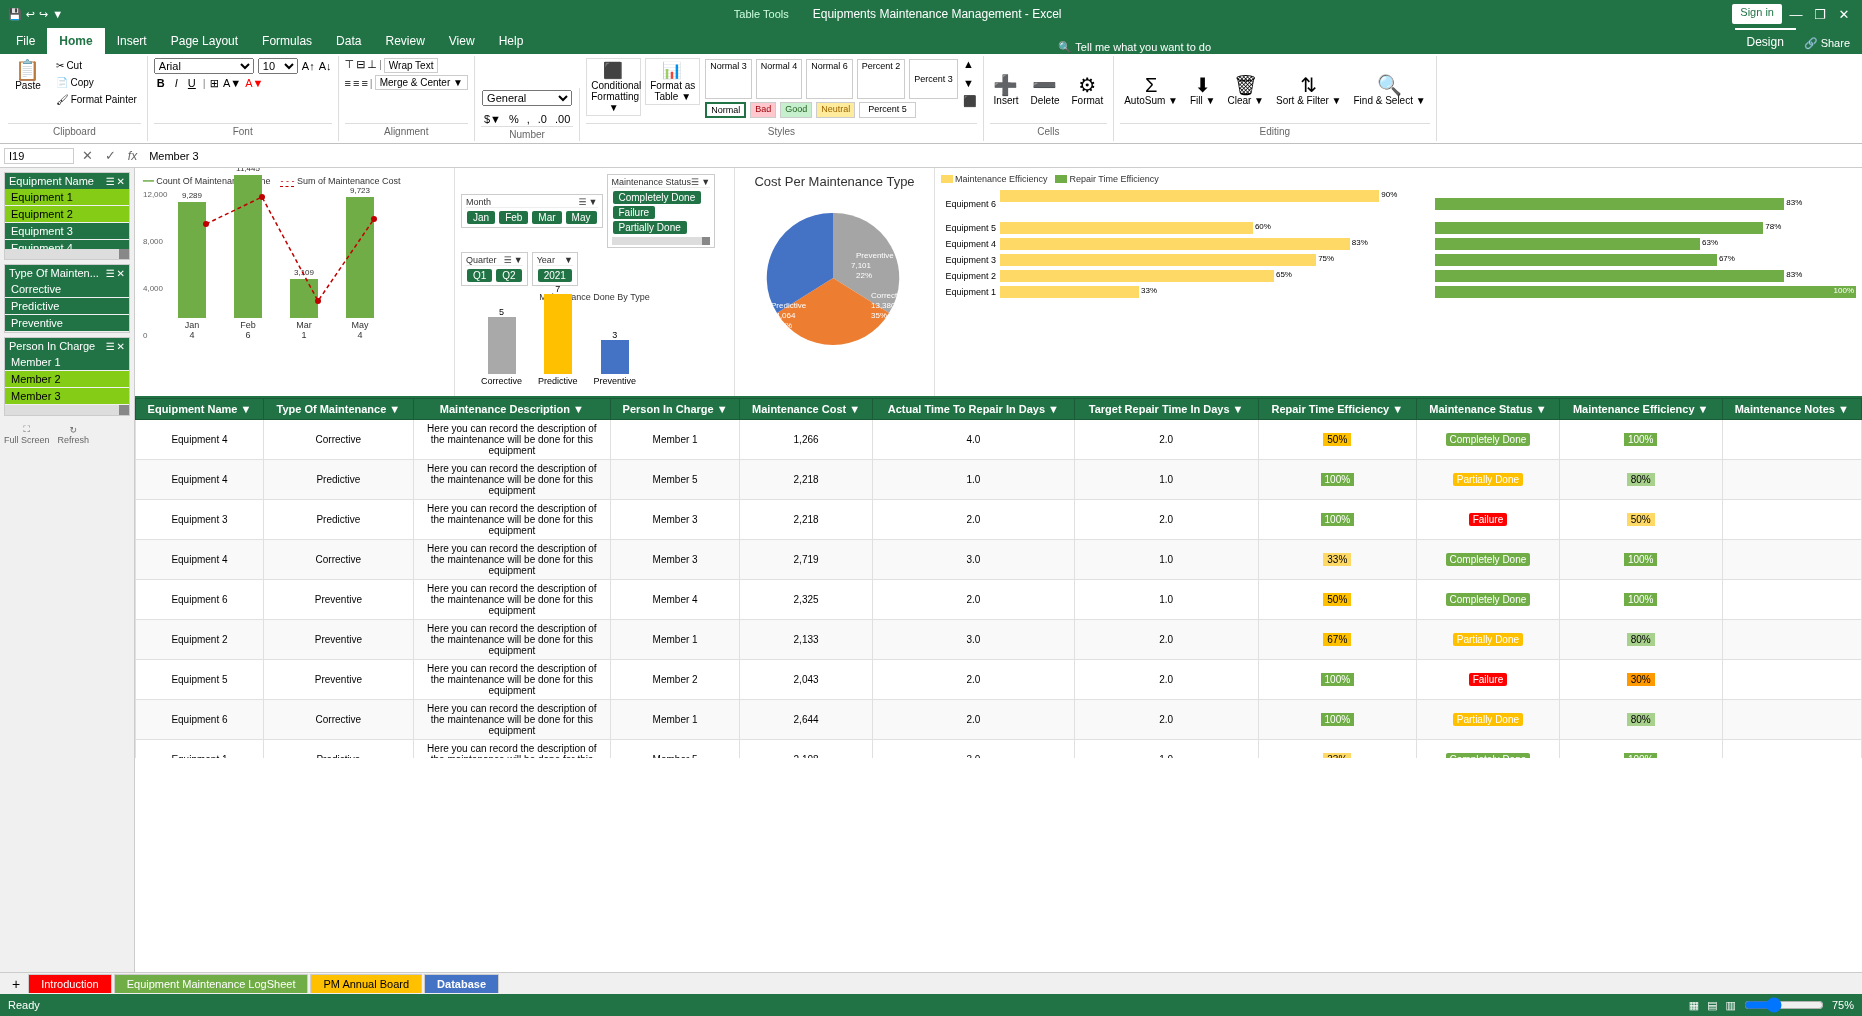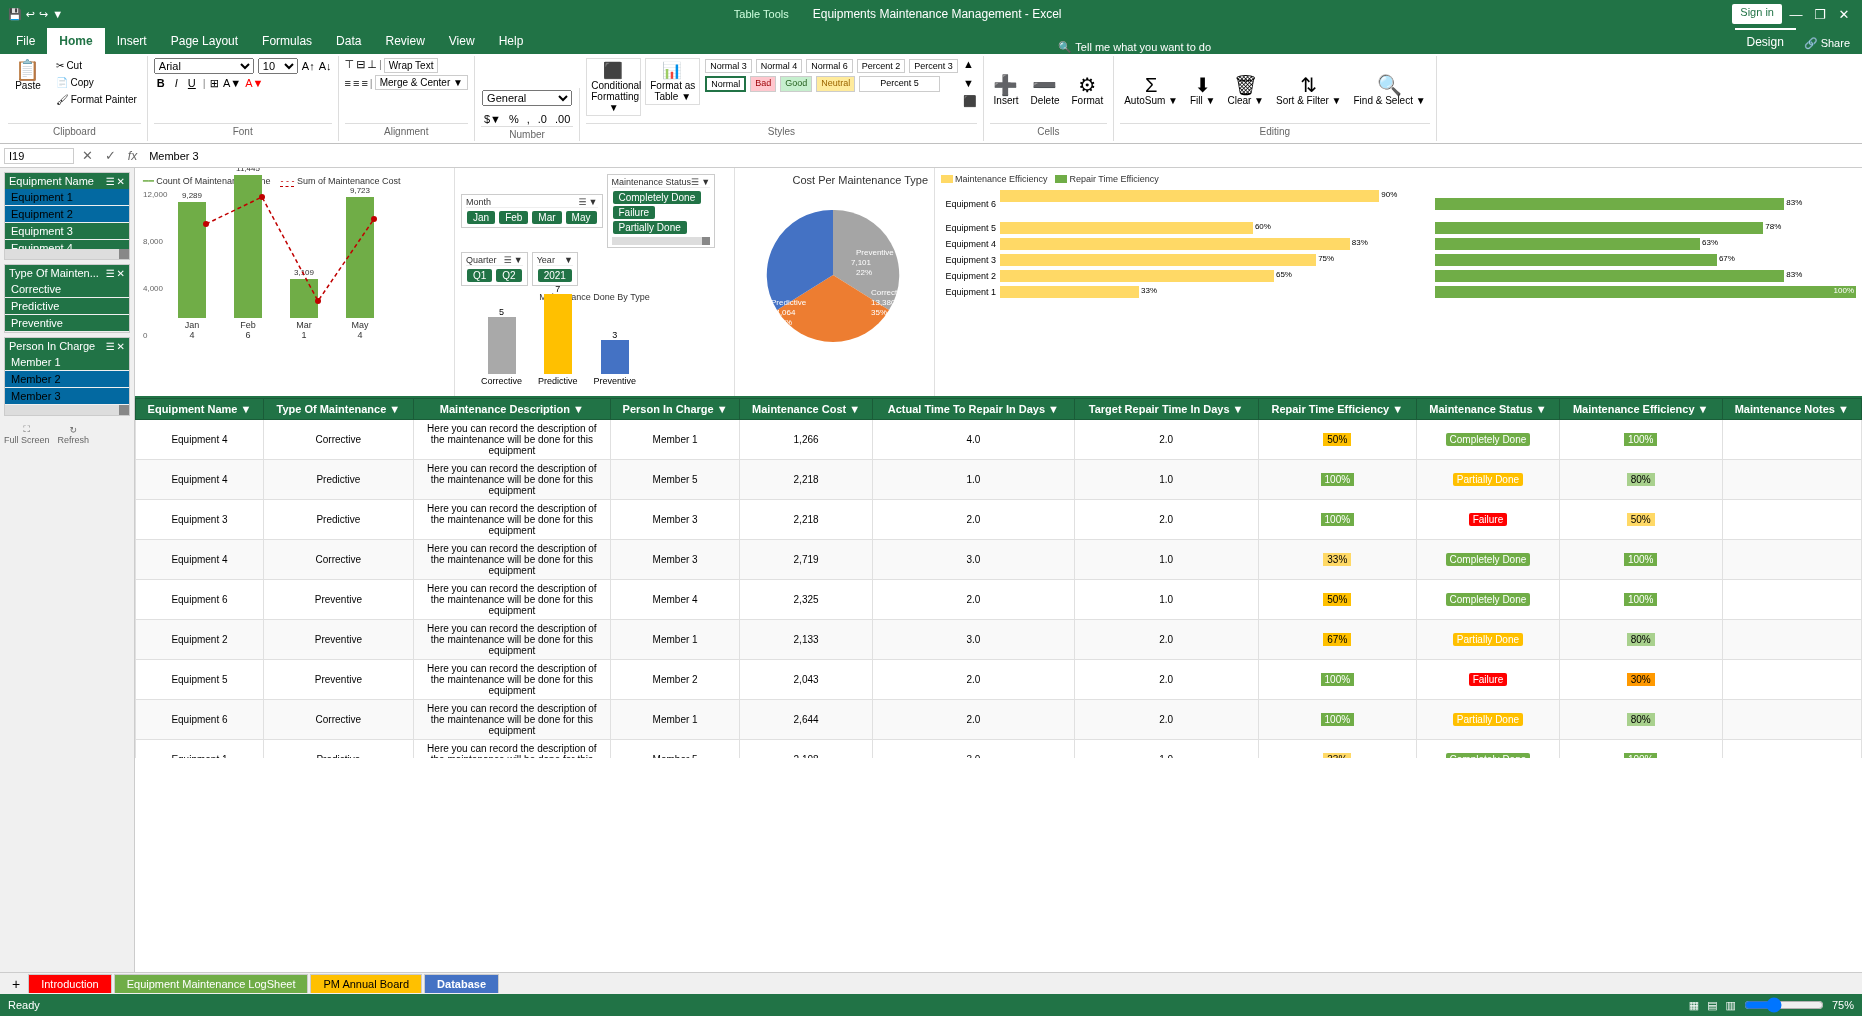--- a/index.html
+++ b/index.html
@@ -144,21 +144,21 @@
       background: #f0f0f0;
       border-right: 1px solid #ccc;
       overflow: hidden;
       flex-shrink: 0;
       padding: 4px;
       display: flex;
       flex-direction: column;
       gap: 4px;
     }
     .slicer {
-      background: #0369a1;
+      background: #84cc16;
       border: 1px solid #ccc;
       font-size: 11px;
     }
     .slicer-header {
       background: #217346;
       color: white;
       padding: 2px 4px;
       display: flex;
       align-items: center;
       justify-content: space-between;
@@ -446,28 +446,28 @@
             <div style="font-size:16px;">📊</div>
             <div>Format as Table ▼</div>
           </div>
         </div>
         <div style="display:flex; flex-direction:column; gap:1px;">
           <div style="display:flex; gap:2px;">
             <span class="style-cell style-normal" style="font-size:9px; padding:1px 4px;">Normal 3</span>
             <span class="style-cell style-normal" style="font-size:9px; padding:1px 4px;">Normal 4</span>
             <span class="style-cell style-normal" style="font-size:9px; padding:1px 4px;">Normal 6</span>
             <span class="style-cell style-normal" style="font-size:9px; padding:1px 4px;">Percent 2</span>
-            <span class="style-cell style-normal" style="font-size:9px; padding:1px 4px;">Percent 3</span>
+            <span class="style-cell style-normal" style="font-size:9px; padding:14px 4px;">Percent 3</span>
           </div>
           <div style="display:flex; gap:2px;">
             <span class="style-cell style-normal" style="font-size:9px; padding:1px 4px; border:2px solid #217346;">Normal</span>
             <span class="style-cell style-bad" style="font-size:9px; padding:1px 4px;">Bad</span>
             <span class="style-cell style-good" style="font-size:9px; padding:1px 4px;">Good</span>
             <span class="style-cell style-neutral" style="font-size:9px; padding:1px 4px;">Neutral</span>
-            <span class="style-cell style-normal" style="font-size:9px; padding:1px 20px;text-align:center;">Percent 5</span>
+            <span class="style-cell style-normal" style="font-size:9px; padding:1px 8px;text-align:center;">Percent 5</span>
           </div>
         </div>
         <div style="display:flex; flex-direction:column; justify-content:space-between; height:50px;">
           <span style="cursor:pointer;">▲</span>
           <span style="cursor:pointer;">▼</span>
           <span style="cursor:pointer;">⬛</span>
         </div>
       </div>
     </div>
     <div class="ribbon-group-label">Styles</div>
@@ -729,21 +729,21 @@
           </div>
           <div style="display:flex; flex-direction:column; align-items:center;">
             <span style="font-size:9px;">3</span>
             <div style="width:28px; height:34px; background:#4472c4;"></div>
             <span style="font-size:9px; margin-top:2px;">Preventive</span>
           </div>
         </div>
       </div>
 
       <div style="width:200px; border-right:1px solid #e0e0e0; padding:6px;">
-        <div style="font-size:11px; color:#333; text-align:right; margin-bottom:4px;">Cost Per Maintenance Type</div>
+        <div style="font-size:13px; color:#333; text-align:center; margin-bottom:4px;">Cost Per Maintenance Type</div>
         <svg width="185" height="160" viewBox="0 0 185 160">
 
           <g transform="translate(92,85)">
 
             <path d="M0,0 L0,-65 A65,65 0 0,1 56,35 Z" fill="#a5a5a5"></path>
 
             <path d="M0,0 L56,35 A65,65 0 0,1 -56,35 Z" fill="#ed7d31"></path>
 
             <path d="M0,0 L-56,35 A65,65 0 0,1 0,-65 Z" fill="#4472c4"></path>
           </g>

